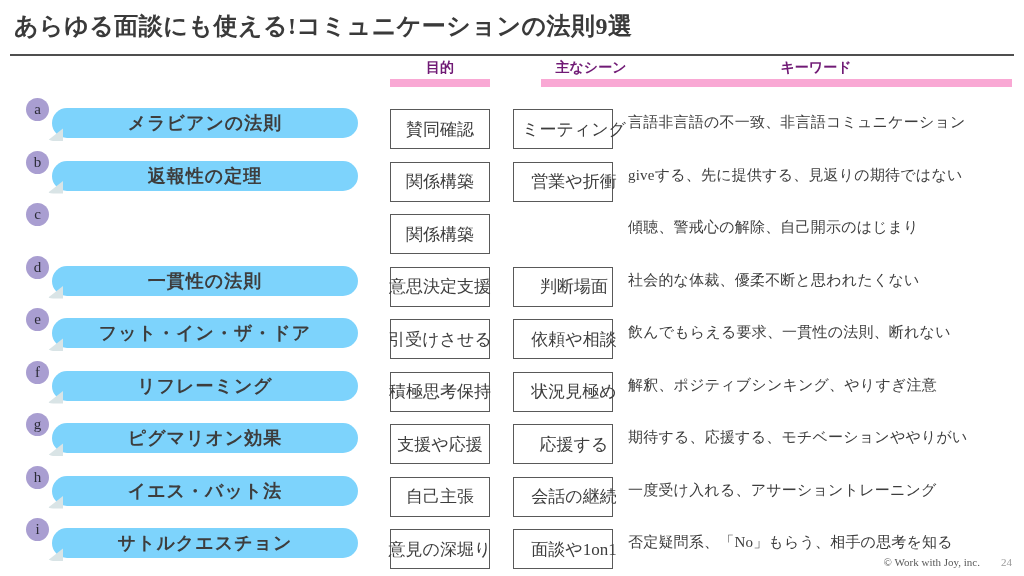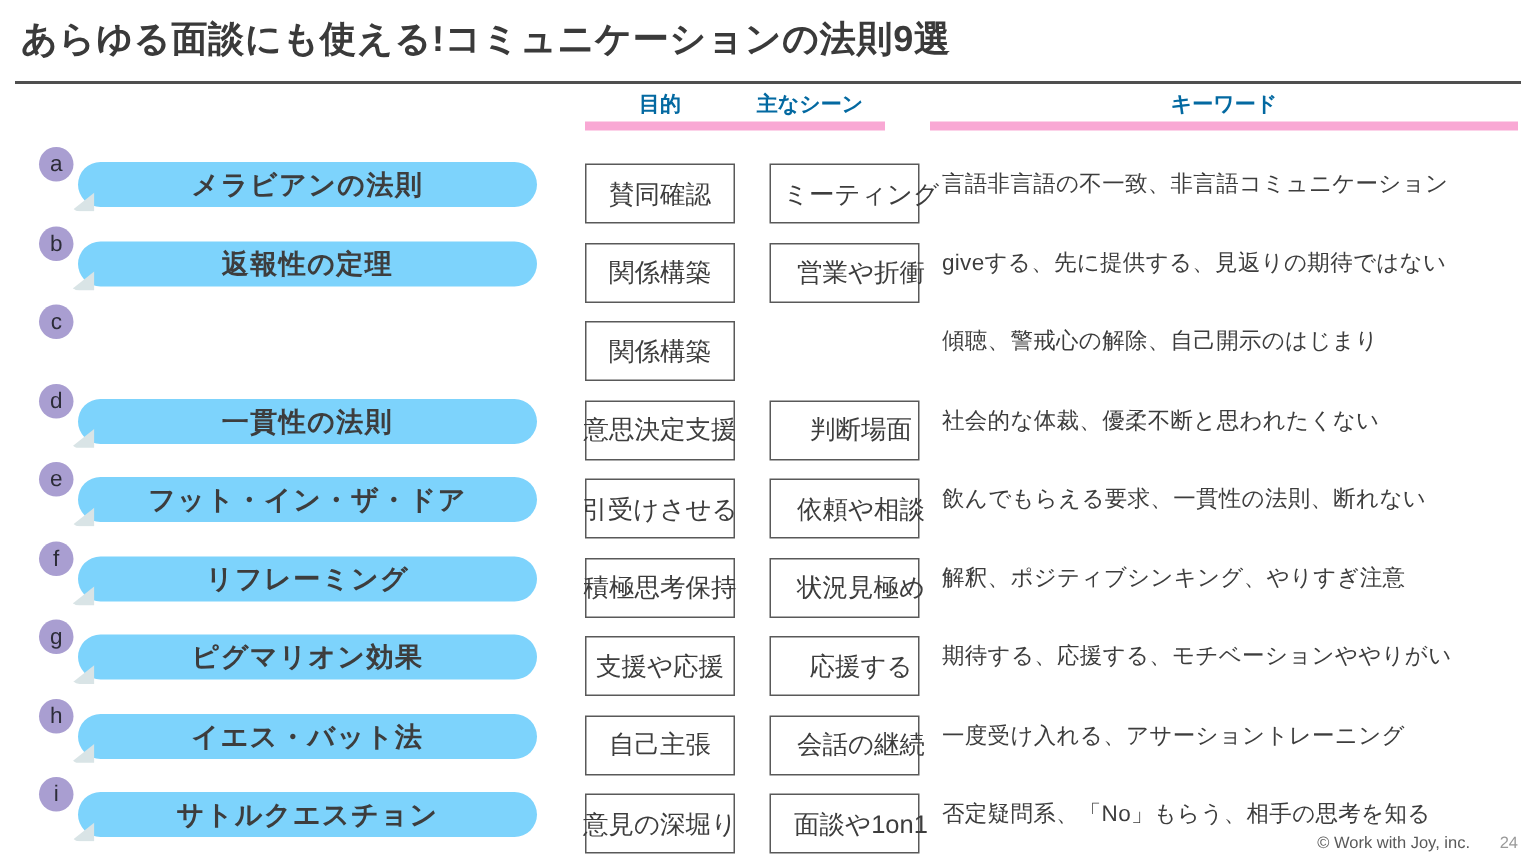--- a/index.html
+++ b/index.html
@@ -1,37 +1,37 @@
 <!DOCTYPE html>
 <html><head>
 <meta charset="utf-8">
 <style>
   html,body{margin:0;padding:0;background:#fff;}
   .slide{
     position:relative;width:1024px;height:576px;background:#ffffff;overflow:hidden;
-    font-family:Liberation Sans, sans-serif;color:#3d3d3d;border-radius:10px;
+    font-family:Liberation Serif, serif;color:#3d3d3d;border-radius:10px;
   }
   
   .title{
     position:absolute;left:14px;top:10px;width:990px;
     font-size:24px;font-weight:bold;color:#3a3a3a;letter-spacing:.5px;
   }
   .title-rule{
     position:absolute;left:10px;top:54px;width:1004px;height:0;
     border-top:2px solid #4f4f4f;
   }
   
   .col-header{
     position:absolute;top:64px;height:23px;
     display:flex;align-items:flex-end;justify-content:center;
-    font-size:14px;font-weight:bold;color:#0369a1;
-    border-bottom:6px solid #f9a8d4;box-sizing:border-box;padding-bottom:2px;
+    font-size:14px;font-weight:bold;color:#701a75;
+    border-bottom:8px solid #f9a8d4;box-sizing:border-box;padding-bottom:2px;
   }
   .col-header.purpose{left:390px;width:100px;}
-  .col-header.scene{left:490px;width:100px;}
+  .col-header.scene{left:541px;width:100px;}
   .col-header.keyword{left:620px;width:392px;}
   
   .row{position:absolute;left:0;width:1024px;height:53px;}
   .badge{
     position:absolute;left:26px;top:2px;width:23px;height:23px;border-radius:50%;
     background:#a99ed1;color:#2c2c38;font-size:15px;line-height:23px;text-align:center;
     z-index:3;
   }
   .pill{
     position:absolute;left:52px;top:12px;width:306px;height:30px;border-radius:16px;

